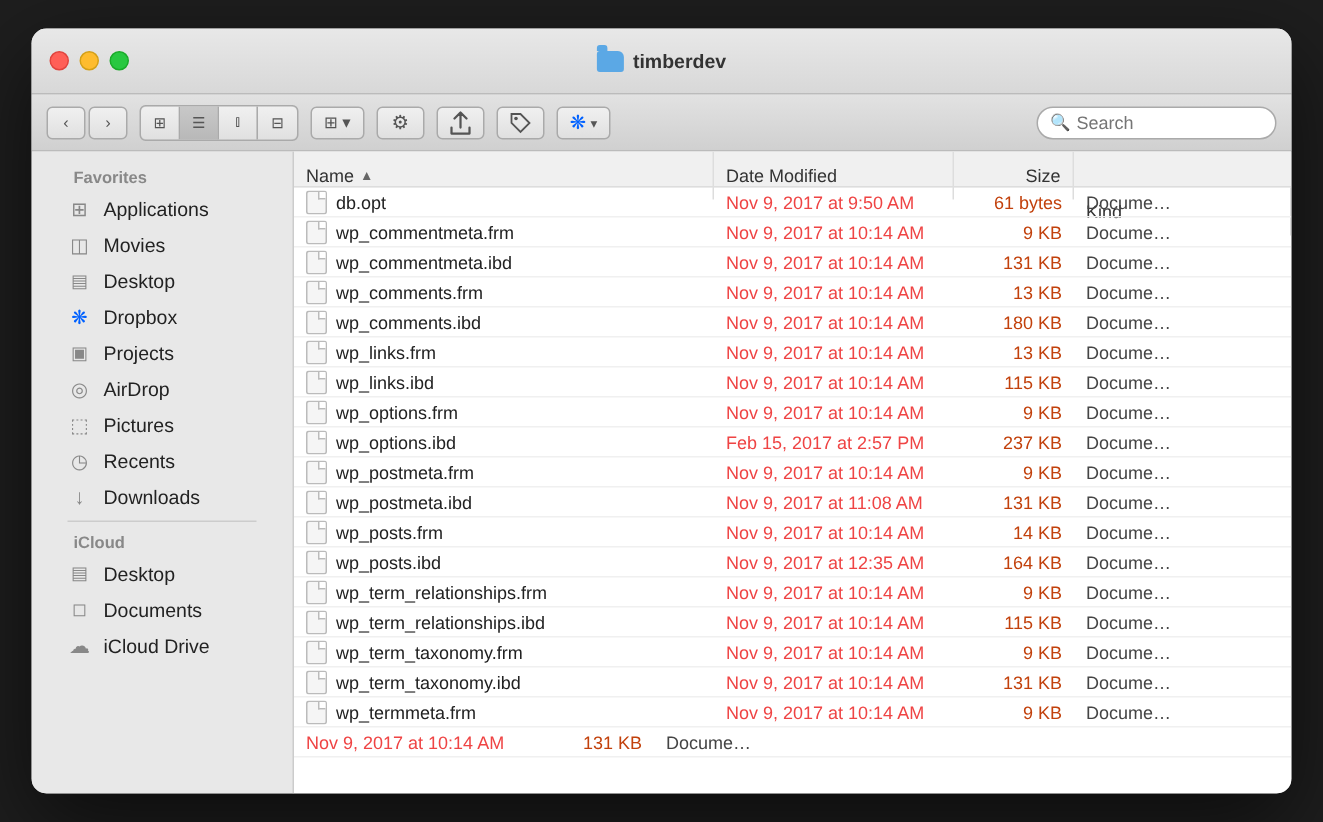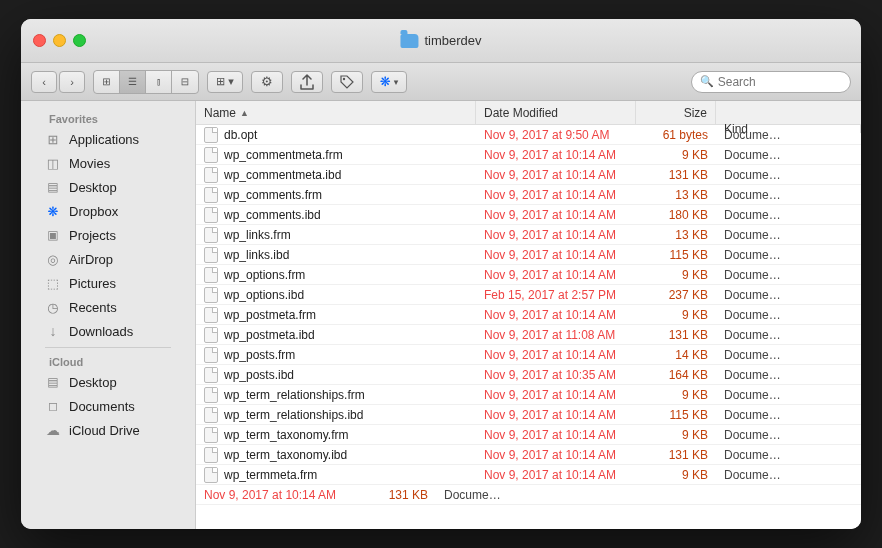--- a/index.html
+++ b/index.html
@@ -44,21 +44,21 @@
       cursor: pointer;
     }
     .tl-close { background: #ff5f57; border: 1px solid #e0443e; }
     .tl-minimize { background: #febc2e; border: 1px solid #d4a017; }
     .tl-maximize { background: #28c840; border: 1px solid #1aab29; }
     .title-text {
       position: absolute;
       left: 50%;
       transform: translateX(-50%);
       font-size: 13px;
-      font-weight: 400;
+      font-weight: 700;
       color: #333;
       display: flex;
       align-items: center;
       gap: 6px;
     }
     .folder-icon-title {
       width: 18px;
       height: 14px;
       background: #5ba8e5;
       border-radius: 2px 4px 2px 2px;
@@ -262,21 +262,21 @@
       border-bottom: 1px solid #ddd;
       background: #f0f0f0;
       flex-shrink: 0;
     }
     .col-header {
       display: flex;
       align-items: center;
       font-size: 12px;
       font-weight: 500;
       color: #333;
-      padding: 4px 8px;
+      padding: 16px 8px;
       cursor: pointer;
       gap: 4px;
       border-right: 1px solid #ddd;
     }
     .col-name { width: 280px; }
     .col-date { width: 160px; }
     .col-size { width: 80px; justify-content: flex-end; }
     .col-kind { flex: 1; margin-top: 24px; }
     .col-sort-arrow { font-size: 9px; color: #666; }
     .file-rows {
@@ -575,21 +575,21 @@
     </div>
     <div class="cell cell-date">Nov 9, 2017 at 10:14 AM</div>
     <div class="cell cell-size">14 KB</div>
     <div class="cell cell-kind">Docume…</div>
   </div>
           <div class="file-row">
     <div class="cell cell-name">
       <div class="file-icon"></div>
       <span>wp_posts.ibd</span>
     </div>
-    <div class="cell cell-date">Nov 9, 2017 at 10:35 AM</div>
+    <div class="cell cell-date">Nov 9, 2017 at 12:35 AM</div>
     <div class="cell cell-size">164 KB</div>
     <div class="cell cell-kind">Docume…</div>
   </div>
           <div class="file-row">
     <div class="cell cell-name">
       <div class="file-icon"></div>
       <span>wp_term_relationships.frm</span>
     </div>
     <div class="cell cell-date">Nov 9, 2017 at 10:14 AM</div>
     <div class="cell cell-size">9 KB</div>

